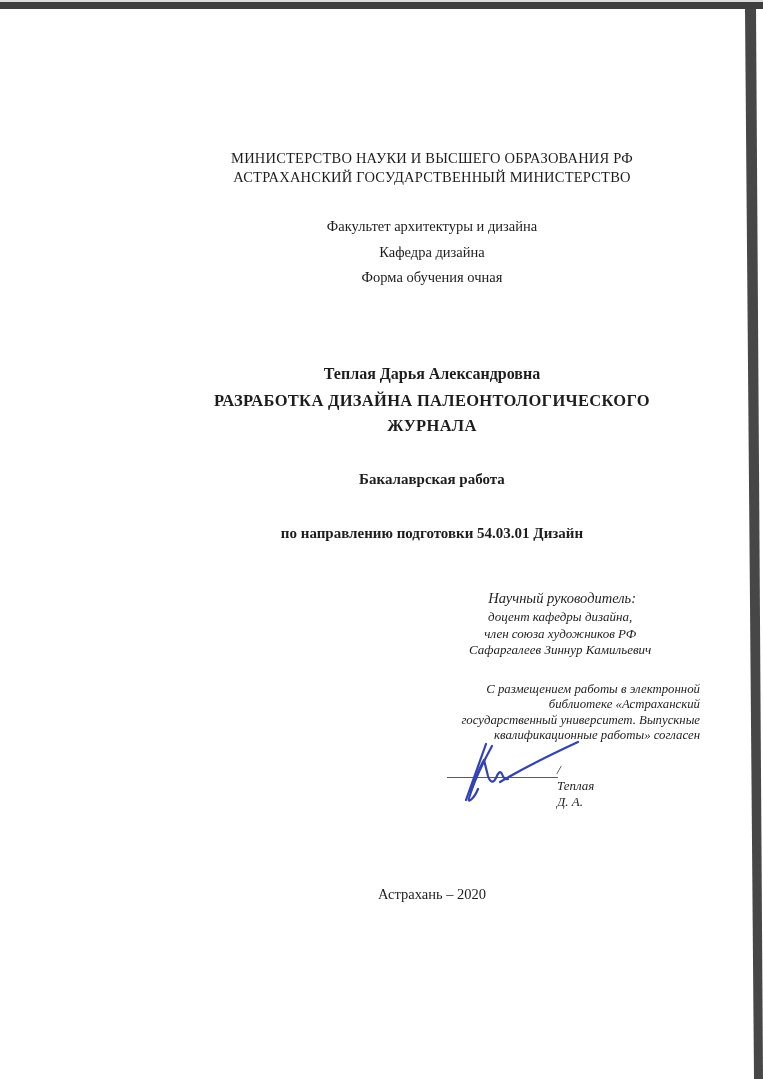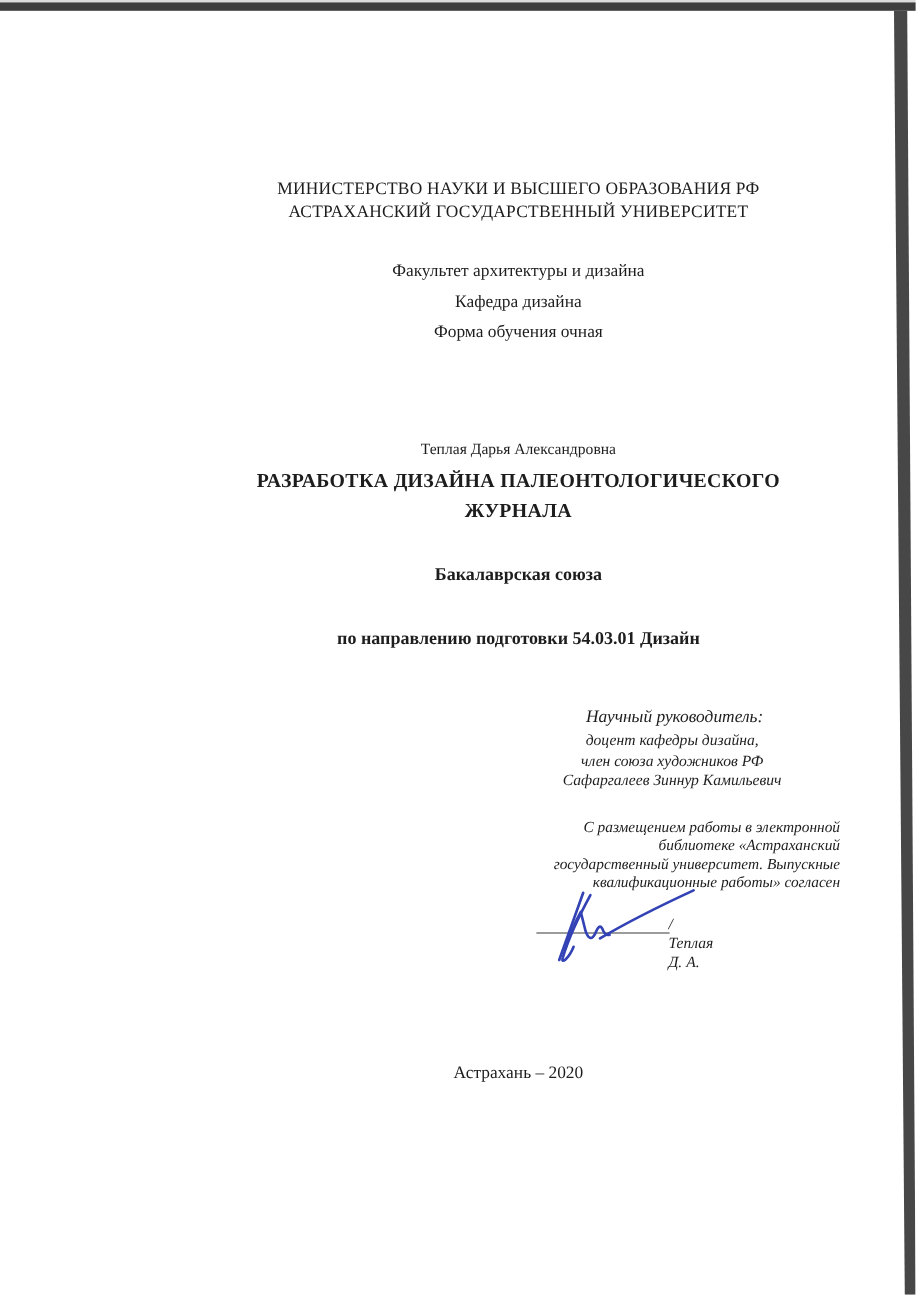--- a/index.html
+++ b/index.html
@@ -28,21 +28,21 @@
     position: absolute; left: 0; top: 0;
     width: 763px; height: 1079px;
   }
   
   .centered {
     position: absolute; left: 102px; width: 660px;
     text-align: center;
   }
   .ministry { top: 149px; font-size: 14.5px; line-height: 18.5px; letter-spacing: 0.2px; }
   .faculty-block { top: 214px; font-size: 14.5px; line-height: 25.5px; }
-  .author { top: 364px; font-size: 13px; font-weight: normal; line-height: 20px; }
+  .author { top: 364px; font-size: 16px; font-weight: bold; line-height: 20px; }
   .thesis-title { top: 388px; font-size: 16.5px; font-weight: bold; line-height: 25px; letter-spacing: 0.3px; }
   .work-type { top: 469px; font-size: 15px; font-weight: bold; line-height: 20px; }
   .program { top: 523px; font-size: 15px; font-weight: bold; line-height: 20px; }
   .footer-city { top: 884px; font-size: 14.5px; line-height: 20px; text-align: center; }
   
   .supervisor {
     position: absolute; left: 469px; top: 589px;
     font-style: italic; font-size: 13px; line-height: 16.5px;
     text-align: center;
   }
@@ -74,37 +74,37 @@
 <div class="page">
 
   <div class="scan-top-light"></div>
   <div class="scan-top-bar"></div>
   <svg class="scan-edge-svg" viewBox="0 0 763 1079">
     <polygon points="745,9 756,9 763,1079 754,1079" fill="#474747"></polygon>
   </svg>
 
   <div class="centered ministry">
     <div>МИНИСТЕРСТВО НАУКИ И ВЫСШЕГО ОБРАЗОВАНИЯ РФ</div>
-    <div>АСТРАХАНСКИЙ ГОСУДАРСТВЕННЫЙ УНИВЕРСИТЕТ</div>
+    <div>АСТРАХАНСКИЙ ГОСУДАРСТВЕННЫЙ МИНИСТЕРСТВО</div>
   </div>
 
   <div class="centered faculty-block">
     <div>Факультет архитектуры и дизайна</div>
     <div>Кафедра дизайна</div>
     <div>Форма обучения очная</div>
   </div>
 
   <div class="centered author">Теплая Дарья Александровна</div>
 
   <div class="centered thesis-title">
     <div>РАЗРАБОТКА ДИЗАЙНА ПАЛЕОНТОЛОГИЧЕСКОГО</div>
     <div>ЖУРНАЛА</div>
   </div>
 
-  <div class="centered work-type">Бакалаврская союза</div>
+  <div class="centered work-type">Бакалаврская работа</div>
 
   <div class="centered program">по направлению подготовки 54.03.01 Дизайн</div>
 
   <div class="supervisor">
     <div class="sup-heading">Научный руководитель:</div>
     <div>доцент кафедры дизайна,</div>
     <div>член союза художников РФ</div>
     <div>Сафаргалеев Зиннур Камильевич</div>
   </div>
 

